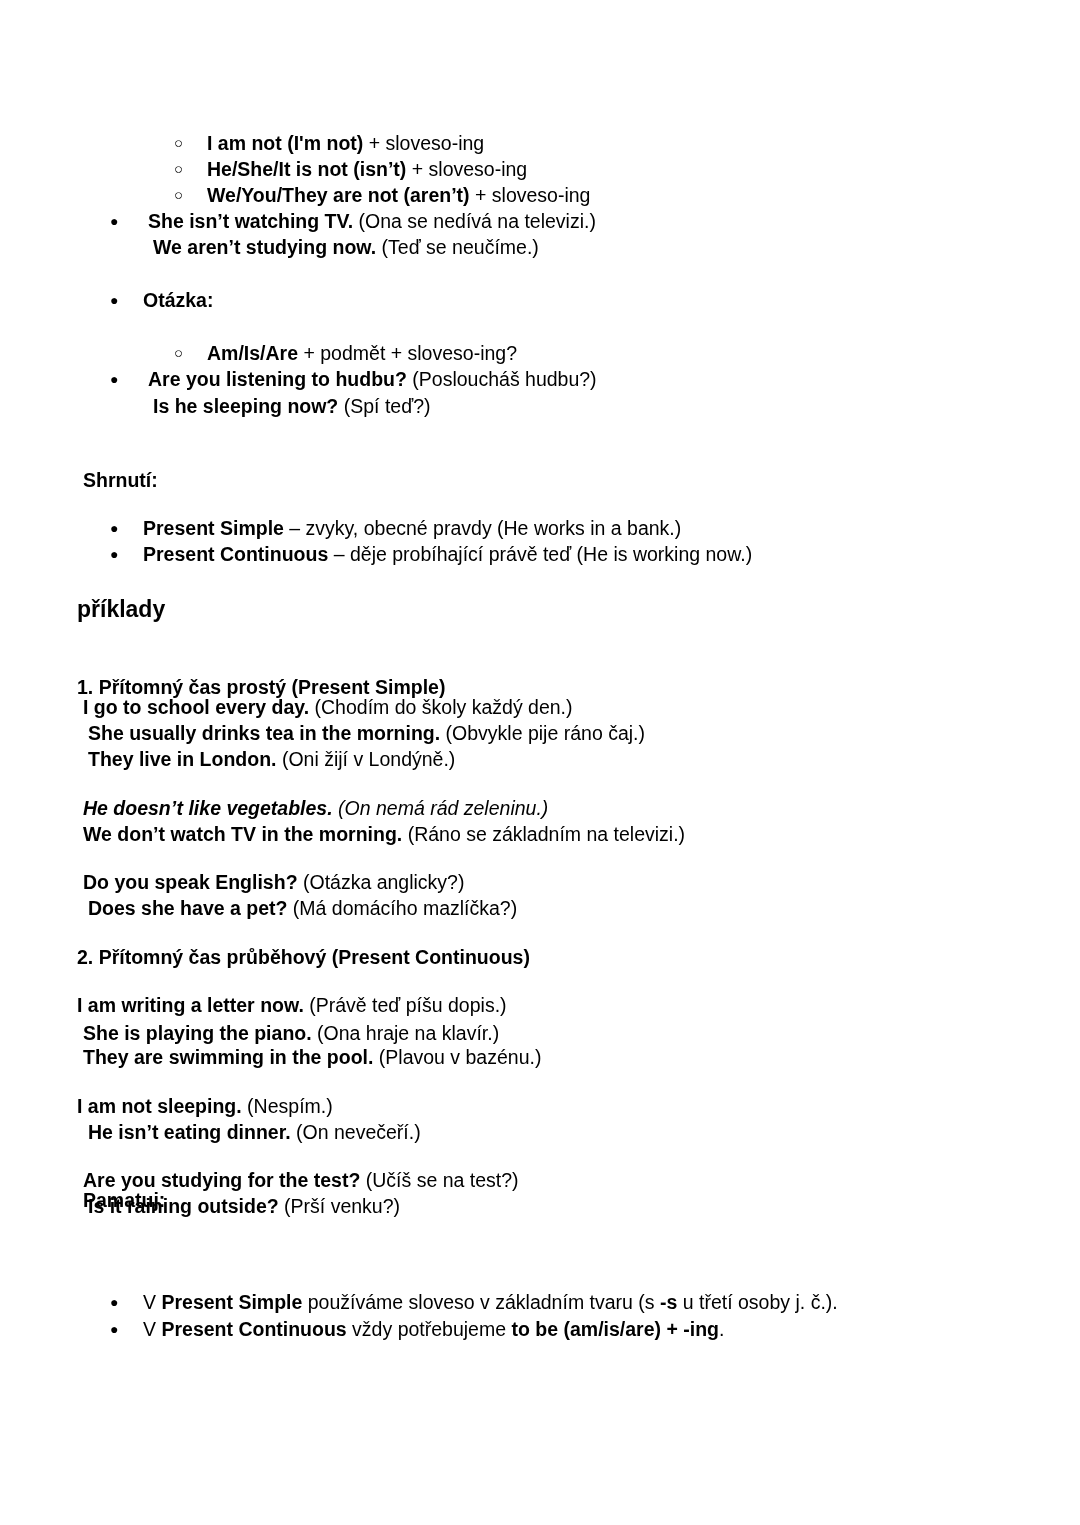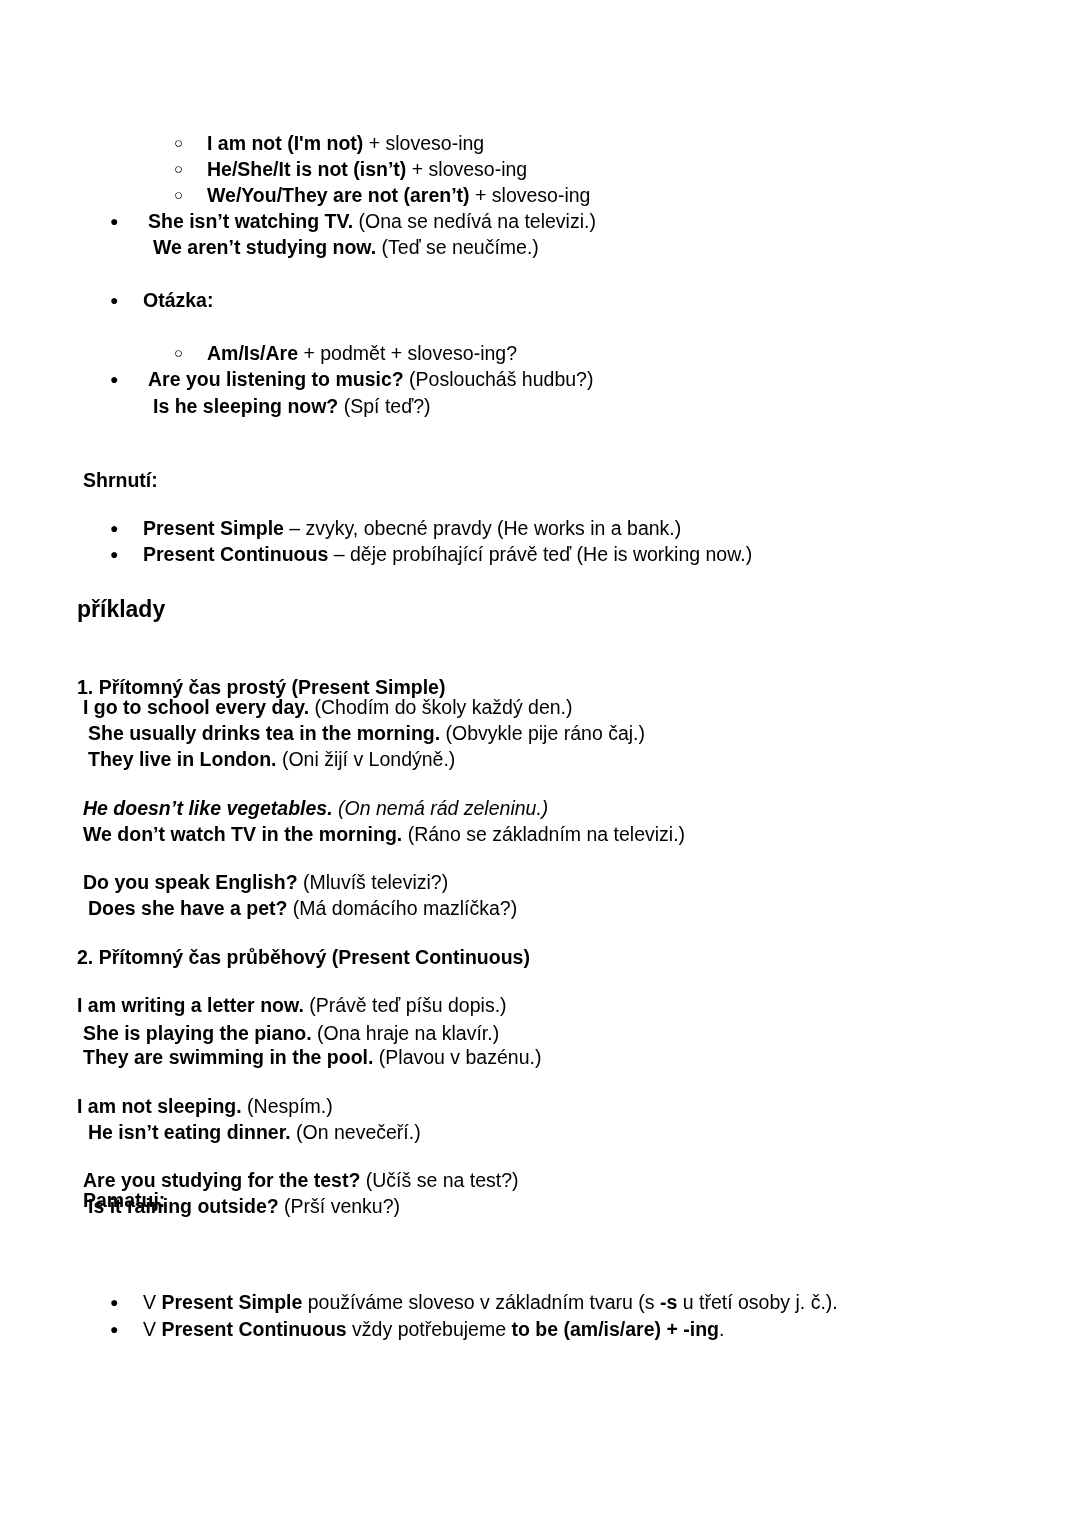--- a/index.html
+++ b/index.html
@@ -31,41 +31,41 @@
 <div class="ln" style="left:148px;top:209px;"><span class="b">She isn’t watching TV.</span><span> (Ona se nedívá na televizi.)</span></div>
 <div class="ln" style="left:153px;top:235px;"><span class="b">We aren’t studying now.</span><span> (Teď se neučíme.)</span></div>
 
 <span class="bullet" style="left:110px;top:288px;">●</span>
 <div class="ln b" style="left:143px;top:288px;">Otázka:</div>
 
 <span class="circle" style="left:174px;top:341px;">○</span>
 <div class="ln" style="left:207px;top:341px;"><span class="b">Am/Is/Are</span><span> + podmět + sloveso-ing?</span></div>
 
 <span class="bullet" style="left:110px;top:367px;">●</span>
-<div class="ln" style="left:148px;top:367px;"><span class="b">Are you listening to music?</span><span> (Posloucháš hudbu?)</span></div>
+<div class="ln" style="left:148px;top:367px;"><span class="b">Are you listening to hudbu?</span><span> (Posloucháš hudbu?)</span></div>
 <div class="ln" style="left:153px;top:394px;"><span class="b">Is he sleeping now?</span><span> (Spí teď?)</span></div>
 
 <div class="ln b" style="left:83px;top:468px;">Shrnutí:</div>
 <span class="bullet" style="left:110px;top:516px;">●</span>
 <div class="ln" style="left:143px;top:516px;"><span class="b">Present Simple</span><span> – zvyky, obecné pravdy (He works in a bank.)</span></div>
 <span class="bullet" style="left:110px;top:542px;">●</span>
 <div class="ln" style="left:143px;top:542px;"><span class="b">Present Continuous</span><span> – děje probíhající právě teď (He is working now.)</span></div>
 
 <div class="h1" style="left:77px;top:595px;">příklady</div>
 
 <div class="ln b" style="left:77px;top:647px;margin-top:28px;">1. Přítomný čas prostý (Present Simple)</div>
 
 <div class="ln" style="left:83px;top:695px;"><span class="b">I go to school every day.</span><span> (Chodím do školy každý den.)</span></div>
 <div class="ln" style="left:88px;top:721px;"><span class="b">She usually drinks tea in the morning.</span><span> (Obvykle pije ráno čaj.)</span></div>
 <div class="ln" style="left:88px;top:747px;"><span class="b">They live in London.</span><span> (Oni žijí v Londýně.)</span></div>
 
 <div class="ln" style="left:83px;top:796px;font-style:italic;"><span class="b">He doesn’t like vegetables.</span><span> (On nemá rád zeleninu.)</span></div>
 <div class="ln" style="left:83px;top:822px;"><span class="b">We don’t watch TV in the morning.</span><span> (Ráno se základním na televizi.)</span></div>
 
-<div class="ln" style="left:83px;top:870px;"><span class="b">Do you speak English?</span><span> (Mluvíš televizi?)</span></div>
+<div class="ln" style="left:83px;top:870px;"><span class="b">Do you speak English?</span><span> (Otázka anglicky?)</span></div>
 <div class="ln" style="left:88px;top:896px;"><span class="b">Does she have a pet?</span><span> (Má domácího mazlíčka?)</span></div>
 
 <div class="ln b" style="left:77px;top:945px;">2. Přítomný čas průběhový (Present Continuous)</div>
 
 <div class="ln" style="left:77px;top:993px;"><span class="b">I am writing a letter now.</span><span> (Právě teď píšu dopis.)</span></div>
 <div class="ln" style="left:83px;top:1021px;"><span class="b">She is playing the piano.</span><span> (Ona hraje na klavír.)</span></div>
 <div class="ln" style="left:83px;top:1045px;"><span class="b">They are swimming in the pool.</span><span> (Plavou v bazénu.)</span></div>
 
 <div class="ln" style="left:77px;top:1094px;"><span class="b">I am not sleeping.</span><span> (Nespím.)</span></div>
 <div class="ln" style="left:88px;top:1120px;"><span class="b">He isn’t eating dinner.</span><span> (On nevečeří.)</span></div>

